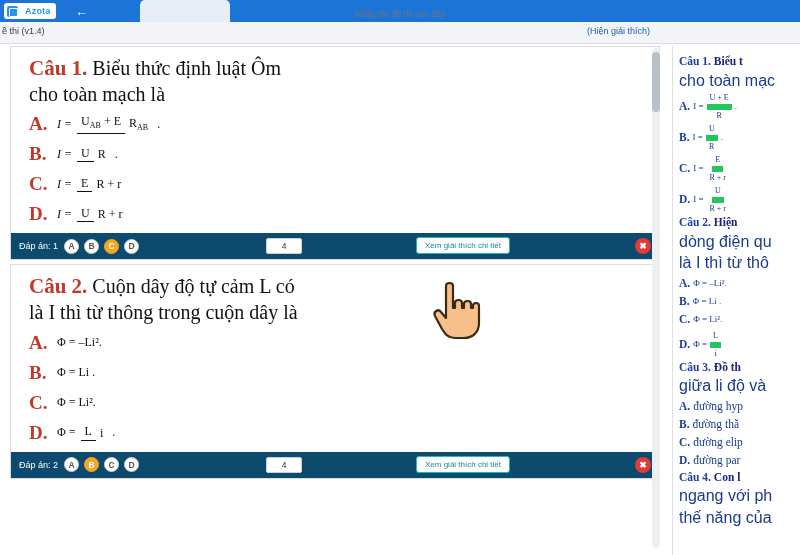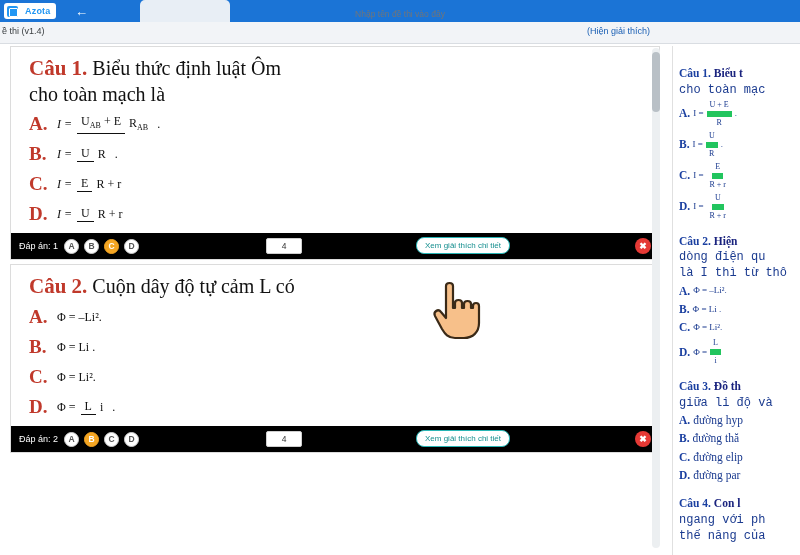--- a/index.html
+++ b/index.html
@@ -105,21 +105,21 @@
     vertical-align:middle; margin:0 2px;
   }
   .frac .num { border-bottom:1px solid #111; padding:0 4px 1px 4px; line-height:1.1; }
   .frac .den { padding:1px 4px 0 4px; line-height:1.1; }
   .sub { font-size:8px; vertical-align:sub; }
   .ital { font-style:italic; }
 
   
   .ans-bar {
     position:relative;
-    height:26px; background:#000000;
+    height:26px; background:#0c4a6e;
     display:flex; align-items:center;
     padding:0 8px;
   }
   .ans-label { font-size:9px; color:#ffffff; margin-right:6px; white-space:nowrap; }
   .choices { display:flex; align-items:center; gap:5px; }
   .choice {
     width:15px; height:15px; border-radius:50%;
     background:#ffffff; border:1px solid #cfcfcf;
     color:#555; font-size:8.5px; font-weight:bold;
     display:flex; align-items:center; justify-content:center;
@@ -128,21 +128,21 @@
   .choice.correct { background:#f5a623; color:#ffffff; border-color:#f5a623; }
   .score-box {
     position:absolute; left:255px; top:5px;
     width:36px; height:16px; background:#ffffff;
     border:1px solid #cfcfcf; border-radius:2px;
     font-size:8.5px; color:#333;
     display:flex; align-items:center; justify-content:center;
   }
   .explain-btn {
     position:absolute; left:405px; top:4px;
-    background:#ffffff; border:1px solid #27b5b5; border-radius:8px;
+    background:#ffffff; border:1px solid #27b5b5; border-radius:3px;
     color:#168f8f; font-size:8px; padding:3px 8px;
     cursor:pointer; white-space:nowrap;
   }
   .close-btn {
     position:absolute; right:8px; top:5px;
     width:16px; height:16px; border-radius:50%;
     background:#e53935; color:#ffffff;
     font-size:9px; font-weight:bold;
     display:flex; align-items:center; justify-content:center;
     cursor:pointer;
@@ -160,26 +160,26 @@
 
   
   .preview {
     position:absolute; left:672px; top:46px; width:128px; height:509px;
     background:#ffffff; border-left:1px solid #e0e0e0;
     padding:8px 4px 0 6px; overflow:hidden;
   }
   .pv-q {
     font-family:"Liberation Serif", serif;
     font-size:11.5px; color:#1a237e; font-weight:bold;
-    margin-top:12px; line-height:1.35;
+    margin-top:0; line-height:1.35;
   }
   .pv-q .pv-label { color:#1a3fa0; }
   .pv-line {
-    font-family:Liberation Mono, monospace;
-    font-size:12px; color:#1a3a8f; line-height:1.35;
+    font-family:Liberation Sans, sans-serif;
+    font-size:16px; color:#1a3a8f; line-height:1.35;
   }
   .pv-opt {
     font-family:"Liberation Serif", serif;
     font-size:11.5px; color:#1a3a8f; line-height:1.5;
     display:flex; align-items:center; gap:3px;
     margin-top:1px;
   }
   .pv-opt b { color:#1a3fa0; }
   .pv-opt .small { font-size:9px; }
   .pv-frac { display:inline-flex; flex-direction:column; align-items:center; font-size:8px; }
@@ -291,20 +291,21 @@
         <span class="close-btn">✖</span>
       </div>
     </div>
 
     <div class="q-block">
       <div class="q-inner">
         <div class="q-title">
           <span class="q-num">Câu 2.</span>
           <span>Cuộn dây độ tự cảm L có</span>
         </div>
+        <div class="q-title">là I thì từ thông trong cuộn dây là</div>
 
         <div class="opt-row">
           <span class="opt-letter">A.</span>
           <span class="opt-body">Φ = –Li².</span>
         </div>
         <div class="opt-row">
           <span class="opt-letter">B.</span>
           <span class="opt-body">Φ = Li .</span>
         </div>
         <div class="opt-row">

